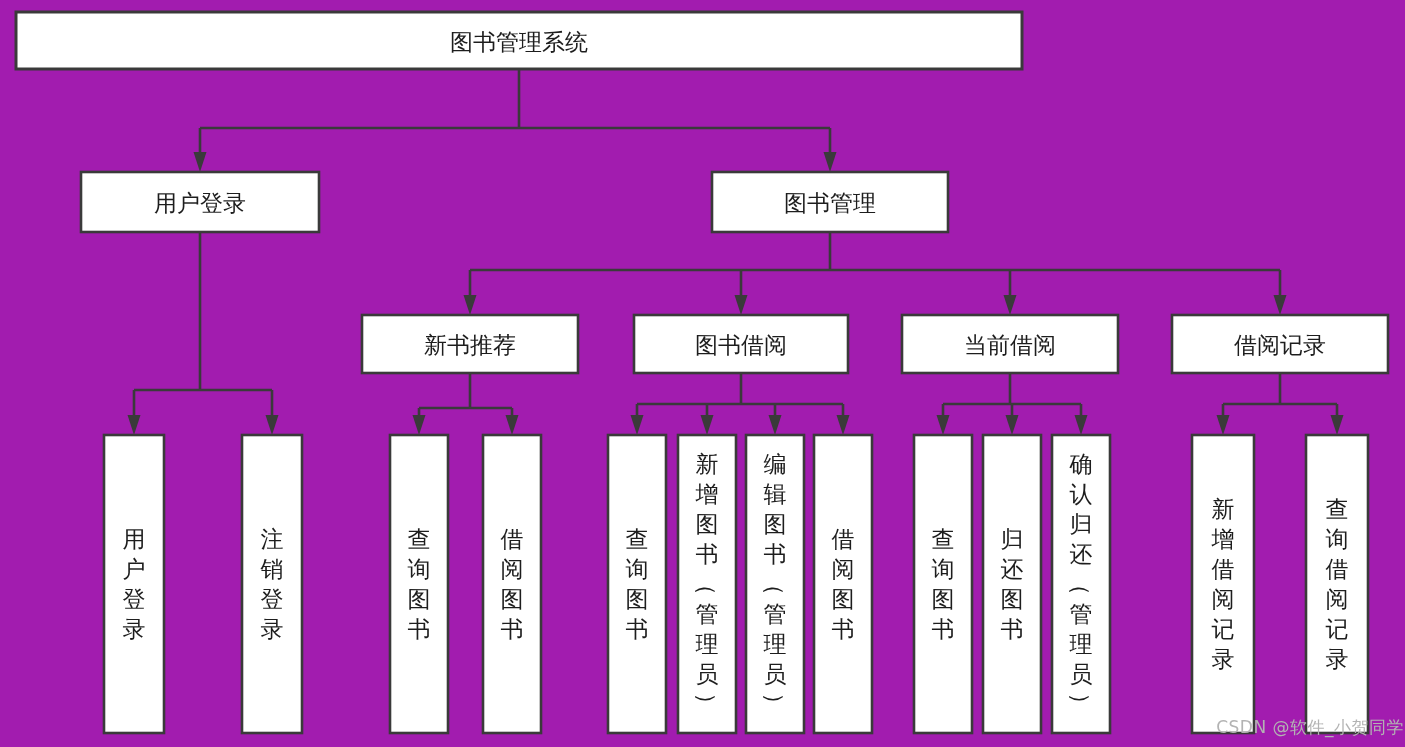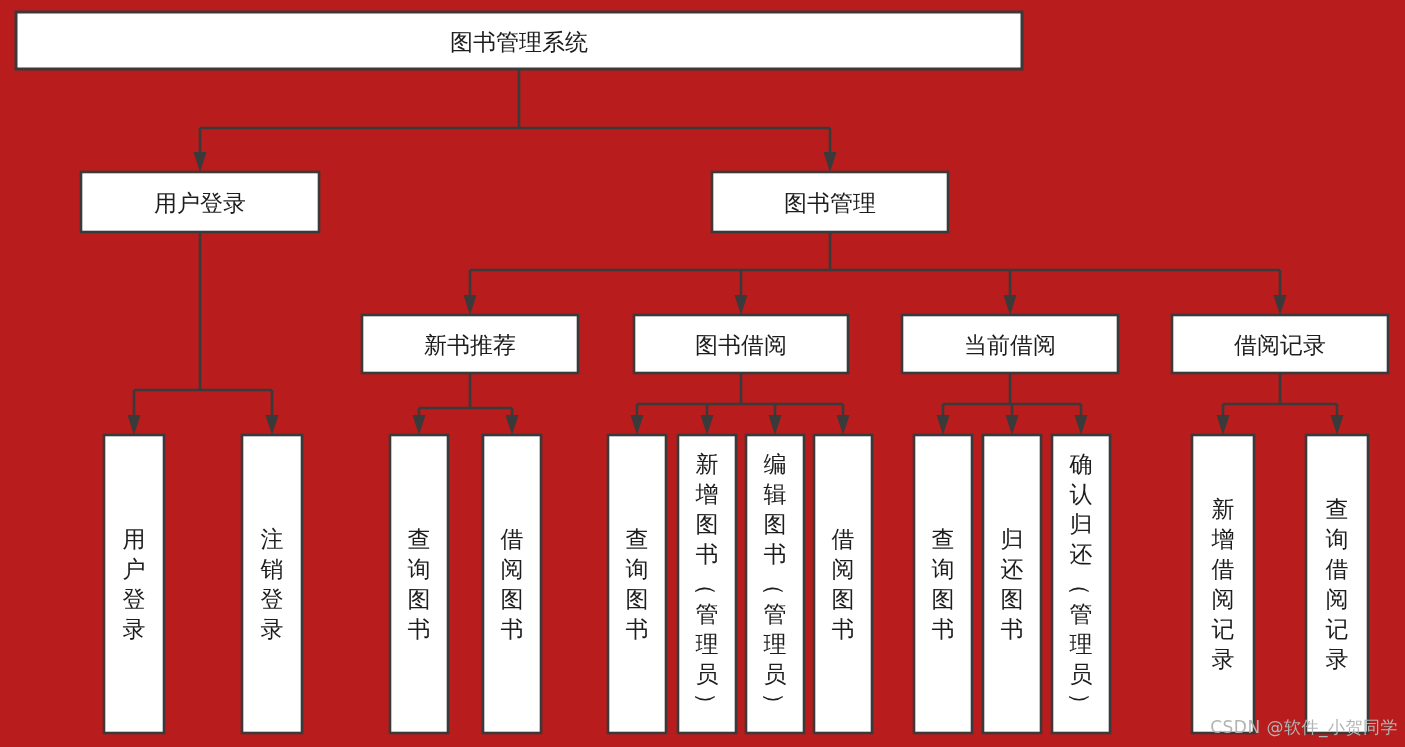--- a/index.html
+++ b/index.html
@@ -7,21 +7,21 @@
     padding: 0;
     background: #ffffff;
   }
   body {
     font-family: "DejaVu Sans", "Liberation Sans", sans-serif;
   }
   #diagram-root {
     position: relative;
     width: 1405px;
     height: 747px;
-    background: #b91c1c;
+    background: #a21caf;
     overflow: hidden;
   }
   svg.diagram-canvas {
     position: absolute;
     left: 0;
     top: 0;
     width: 1405px;
     height: 747px;
     display: block;
   }
@@ -53,21 +53,21 @@
   }
   .vlabel-char {
     fill: #1d1d1d;
     font-family: "DejaVu Sans", "Liberation Sans", sans-serif;
     font-size: 23px;
     text-anchor: middle;
     dominant-baseline: central;
   }
   .watermark-text {
     position: absolute;
-    right: 7px;
+    right: 1px;
     bottom: 8px;
     font-family: "DejaVu Sans", "Liberation Sans", sans-serif;
     font-size: 17px;
     color: #b3b3b3;
     letter-spacing: 0.5px;
     white-space: nowrap;
     pointer-events: none;
   }
 </style>
 </head>

